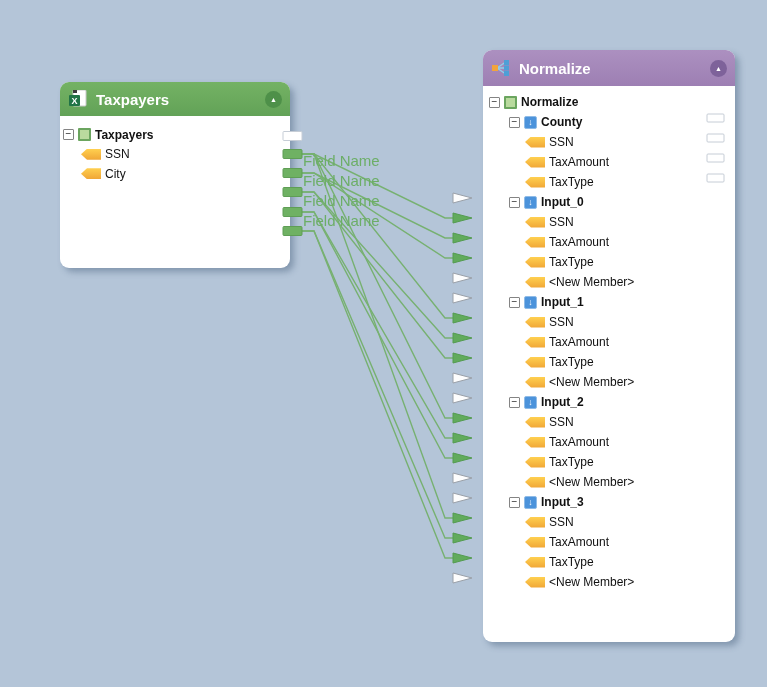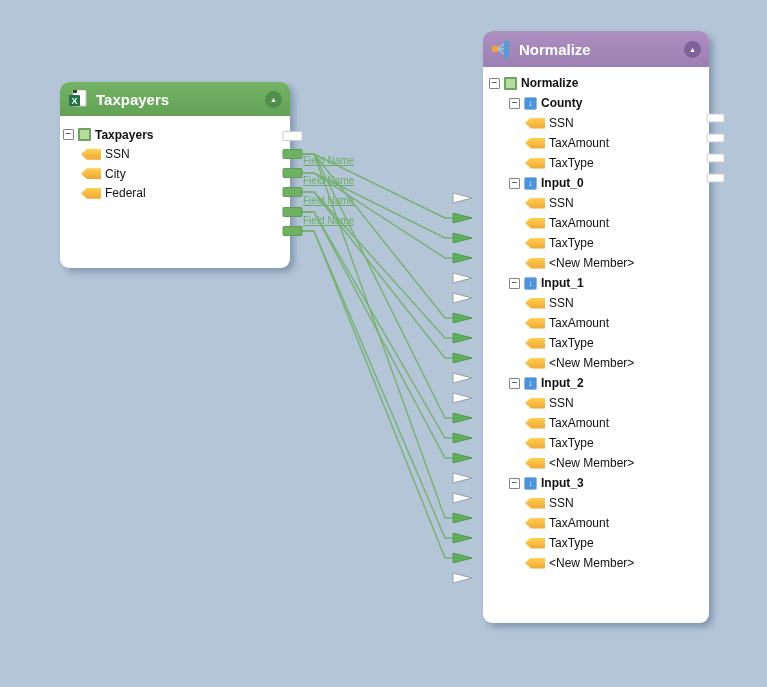--- a/index.html
+++ b/index.html
@@ -7,21 +7,21 @@
     position:relative;width:767px;height:687px;overflow:hidden;
     background:#B4C5D8;
     font-family:"Liberation Sans",sans-serif;
   }
   .node{
     position:absolute;background:#fff;border-radius:9px;
     box-shadow:4px 4px 6px rgba(70,95,125,.45);
     z-index:1;
   }
   .node-taxpayers{left:60px;top:82px;width:230px;height:186px;}
-  .node-normalize{left:483px;top:31px;width:226px;height:592px;}
+  .node-normalize{left:483px;top:50px;width:252px;height:592px;}
   .hdr{
     display:flex;align-items:center;gap:8px;
     padding:0 8px;border-radius:9px 9px 0 0;
     color:#fff;font-weight:bold;font-size:15px;
   }
   .node-taxpayers .hdr{height:34px;background:linear-gradient(#74B264,#62A257);}
   .node-normalize .hdr{height:36px;background:linear-gradient(#AC90C0,#9D7FB3);}
   .hdr-icon{width:20px;height:18px;flex:0 0 auto;}
   .collapse{
     margin-left:auto;width:17px;height:17px;border-radius:50%;
@@ -58,21 +58,21 @@
     color:#fff;font-size:9px;font-weight:bold;line-height:11px;text-align:center;
   }
   .tag{
     width:20px;height:11px;flex:0 0 auto;
     background:linear-gradient(#FFD050,#F0A636);
     clip-path:polygon(0 50%,30% 0,100% 0,100% 100%,30% 100%);
   }
   .wires{position:absolute;left:0;top:0;z-index:5;pointer-events:none;}
   .wire-label{
     position:absolute;z-index:6;left:303px;
-    color:#6CAE67;font-size:10px;line-height:14px;white-space:nowrap;text-decoration:underline;
+    color:#6CAE67;font-size:15px;line-height:14px;white-space:nowrap;
   }
   .lbl{white-space:pre;}
 </style>
 </head>
 <body>
 
 <div class="canvas">
 
   <div class="node node-taxpayers">
     <div class="hdr">
@@ -93,24 +93,20 @@
         <span class="sq-green"></span>
         <span class="lbl">Taxpayers</span>
       </div>
       <div class="row t-l2">
         <span class="tag"></span>
         <span class="lbl">SSN</span>
       </div>
       <div class="row t-l2">
         <span class="tag"></span>
         <span class="lbl">City</span>
-      </div>
-      <div class="row t-l2">
-        <span class="tag"></span>
-        <span class="lbl">Federal</span>
       </div>
     </div>
   </div>
 
   <div class="node node-normalize">
     <div class="hdr">
       <svg class="hdr-icon" viewBox="0 0 20 16">
         <path d="M6,8 L14,2.5 M6,8 L14,8 M6,8 L14,13.5" stroke="#8FD0EA" stroke-width="1.4" fill="none"></path>
         <rect x="1" y="5" width="6" height="6" fill="#F2A43C"></rect>
         <rect x="13" y="0" width="5" height="5" fill="#4E9FD6"></rect>

